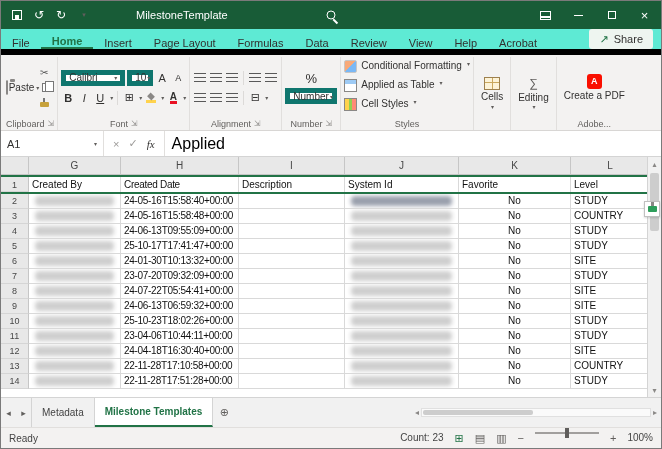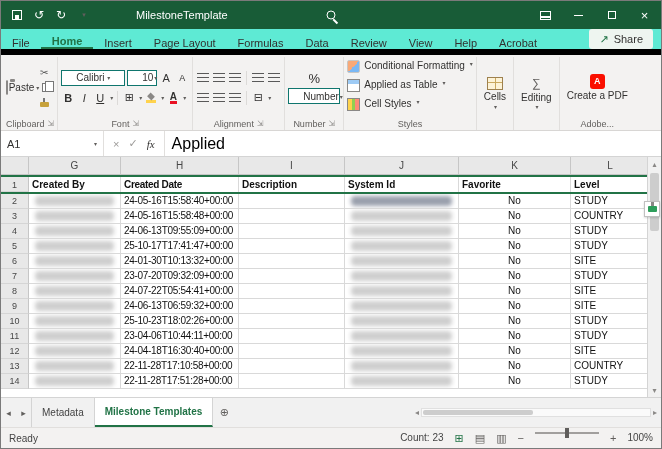--- a/index.html
+++ b/index.html
@@ -43,21 +43,21 @@
   .clipB{width:13px;height:15px;border:1px solid #8a8886;border-radius:2px;background:#fff;position:relative}
   .clipB:before{content:"";position:absolute;top:-2px;left:3px;width:5px;height:3px;background:#8a8886;border-radius:1px}
   .clipmini{display:flex;flex-direction:column;justify-content:center;gap:3px;padding:2px 1px}
   .mrow{height:12px;display:flex;align-items:center;gap:2px;font-size:10px;color:#555}
   .cop{width:7px;height:9px;border:1px solid #777;background:#fff;position:relative;margin-left:2px}
   .cop:before{content:"";position:absolute;top:-3px;left:2px;width:7px;height:9px;border:1px solid #777;background:#fff}
   .pnt{width:9px;height:5px;background:#c7a23c;border-radius:1px;position:relative;margin-top:4px}
   .pnt:before{content:"";position:absolute;top:-4px;left:3px;width:2px;height:4px;background:#777}
   .fcol{display:flex;flex-direction:column;justify-content:center;gap:2px}
   .frow{display:flex;align-items:center;gap:2px;height:18px}
-  .combo{display:flex;align-items:center;justify-content:space-between;border:1px solid #0f766e;background:#fff;height:16px;font-size:10px;padding:0 14px;color:#323130}
+  .combo{display:flex;align-items:center;justify-content:space-between;border:5px solid #0f766e;background:#fff;height:16px;font-size:10px;padding:0 3px;color:#323130}
   .cname{width:64px}.csize{width:26px}.cnum{width:52px}
   .fbtn{min-width:14px;height:16px;display:flex;align-items:center;justify-content:center;font-size:11px;color:#323130}
   .b{font-weight:700}.i{font-style:italic}.u{text-decoration:underline}
   .fontA{font-weight:700;border-bottom:3px solid #e81123;line-height:9px;font-size:10px}
   .bigA{font-size:11px}.smallA{font-size:9px}
   .fillIc{width:10px;height:10px;border-bottom:3px solid #ffd34d;position:relative}
   .fillIc:before{content:"";position:absolute;left:2px;top:1px;width:6px;height:5px;background:#8a8886;transform:rotate(45deg)}
   .bars{width:12px;height:9px;background:repeating-linear-gradient(180deg,#595959 0 1px,transparent 1px 4px)}
   .sep{width:1px;height:14px;background:#dcdad8;margin:0 2px}
   .numcol{display:flex;flex-direction:column;align-items:center;gap:1px}
@@ -82,21 +82,21 @@
   
   .gridwrap{flex:1;display:flex;position:relative;background:#fff;overflow:hidden}
   .sheetarea{flex:1;overflow:hidden}
   .colrow{display:flex;height:18px;background:#e8e8e8;border-bottom:1px solid #c6c6c6}
   .corner{width:28px;border-right:1px solid #c6c6c6;background:#e8e8e8;flex-shrink:0}
   .colh{text-align:center;font-size:10px;color:#474747;line-height:18px;border-right:1px solid #c6c6c6;flex-shrink:0}
   .grow{display:flex;height:15px;flex-shrink:0}
   .hrow{height:19px;border-top:2px solid #217346;border-bottom:2px solid #217346}
   .rh{width:28px;background:#e8e8e8;border-right:1px solid #c6c6c6;border-bottom:1px solid #d5d5d5;text-align:center;color:#474747;font-size:9px;line-height:15px;flex-shrink:0}
   .c{border-right:1px solid #d9d9d9;border-bottom:1px solid #d9d9d9;padding:0 3px;font-size:10px;line-height:14px;white-space:nowrap;overflow:hidden;flex-shrink:0;color:#111}
-  .hrow .c{border-bottom:none;font-weight:700;line-height:16px}
+  .hrow .c{border-bottom:none;font-weight:400;line-height:16px}
   .hrow .rh{line-height:16px}
   .c0,.colh.c0{width:92px}.c1,.colh.c1{width:118px}.c2,.colh.c2{width:106px}
   .c3,.colh.c3{width:114px}.c4,.colh.c4{width:112px}.c5,.colh.c5{width:78px;border-right:none}
   .c1{letter-spacing:-.3px}
   .ctr{text-align:center}
   .blur{display:block;height:10px;margin:2px 3px;border-radius:4px;filter:blur(2px)}
   .bg1{background:#cfcfcf}
   .bg2{background:#9aa0ad}
   .vscroll{width:14px;background:#f1f1f1;border-left:1px solid #d4d4d4;display:flex;flex-direction:column;align-items:center;font-size:8px;color:#8a8886;flex-shrink:0}
   .vscroll .arr{height:14px;display:flex;align-items:center;justify-content:center}

